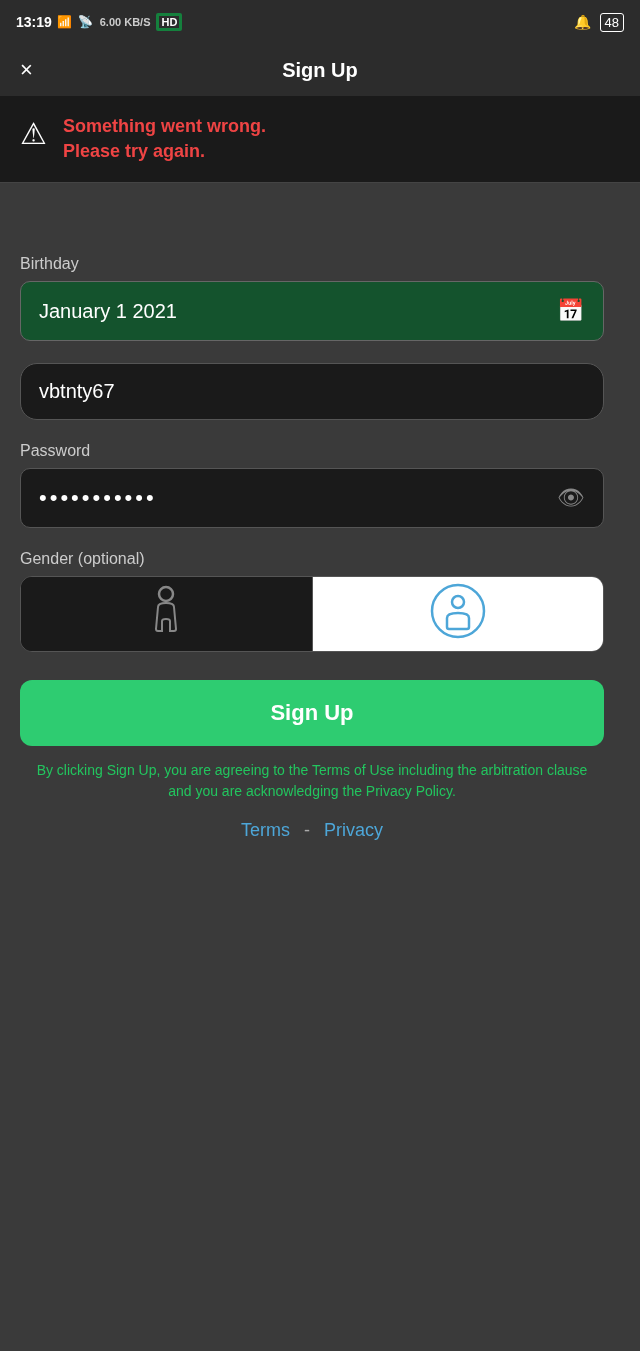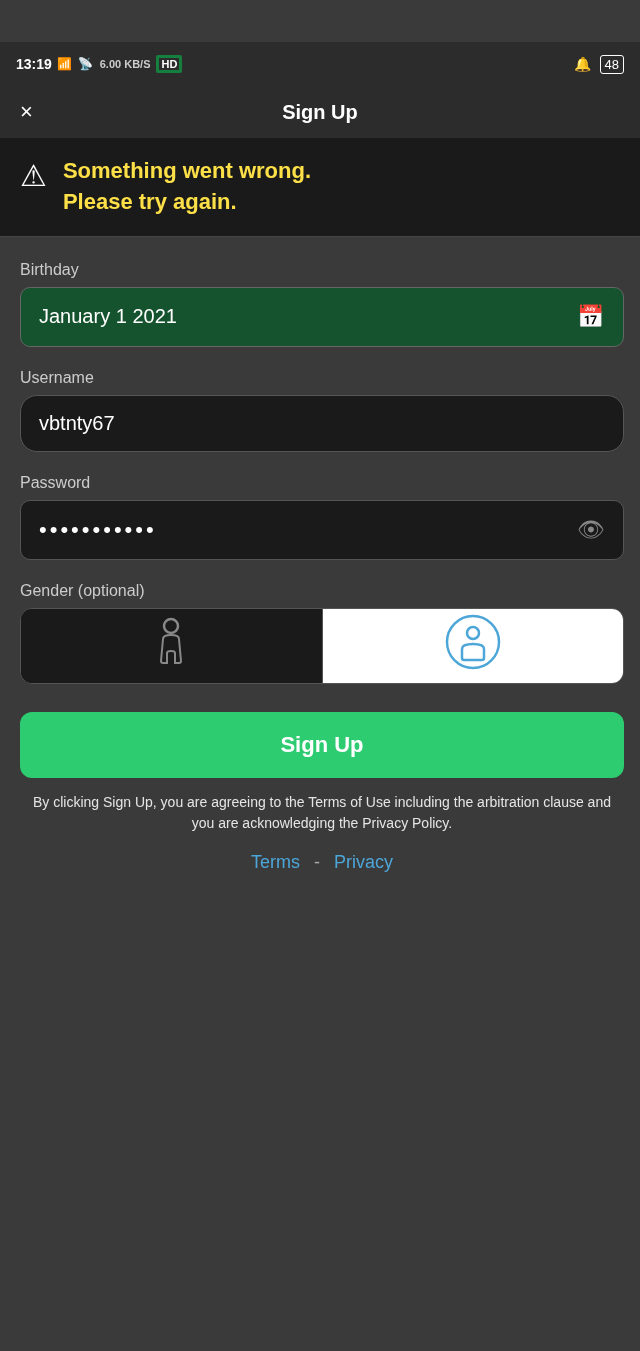--- a/index.html
+++ b/index.html
@@ -16,21 +16,20 @@
 
     
     .status-bar {
       width: 100%;
       height: 44px;
       background-color: #2c2c2c;
       display: flex;
       align-items: center;
       justify-content: space-between;
       padding: 0 16px;
-      margin-top: 42px;
     }
     .status-left {
       display: flex;
       align-items: center;
       gap: 6px;
       font-size: 14px;
       font-weight: 600;
       color: #ffffff;
     }
     .status-right {
@@ -81,29 +80,30 @@
       gap: 16px;
       border-bottom: 1px solid #444;
     }
     .error-icon {
       font-size: 30px;
       color: #ffffff;
       flex-shrink: 0;
       margin-top: 2px;
     }
     .error-text {
-      font-size: 22px;
+      font-size: 18px;
       font-weight: 600;
-      color: #fde047;
+      color: #ef4444;
       line-height: 1.4;
     }
 
     
     .form-container {
-      padding: 24px 16px 0 20px;
+      padding: 24px 36px 0 20px;
+      margin-top: 48px;
     }
 
     .field-label {
       font-size: 16px;
       color: #cccccc;
       margin-bottom: 8px;
       font-weight: 400;
     }
 
     .birthday-field {
@@ -229,21 +229,21 @@
       font-size: 22px;
       font-weight: 700;
       color: #ffffff;
       cursor: pointer;
       margin-bottom: 14px;
       text-align: center;
     }
 
     .terms-text {
       font-size: 14px;
-      color: #e5e5e5;
+      color: #22c55e;
       text-align: center;
       line-height: 1.5;
       margin-bottom: 18px;
       padding: 0 10px;
     }
 
     .terms-links {
       display: flex;
       align-items: center;
       justify-content: center;
@@ -299,21 +299,20 @@
 <div class="form-container">
 
   
   <div class="field-label">Birthday</div>
   <div class="birthday-field">
     <span>January 1 2021</span>
     <span class="calendar-icon">📅</span>
   </div>
 
   
-  <div class="field-label">Username</div>
   <div class="text-input-wrapper">
     <input type="text" value="vbtnty67" style="">
   </div>
 
   
   <div class="field-label">Password</div>
   <div class="password-wrapper">
     <input type="password" value="password123" style="">
     <span class="eye-icon">👁</span>
   </div>

